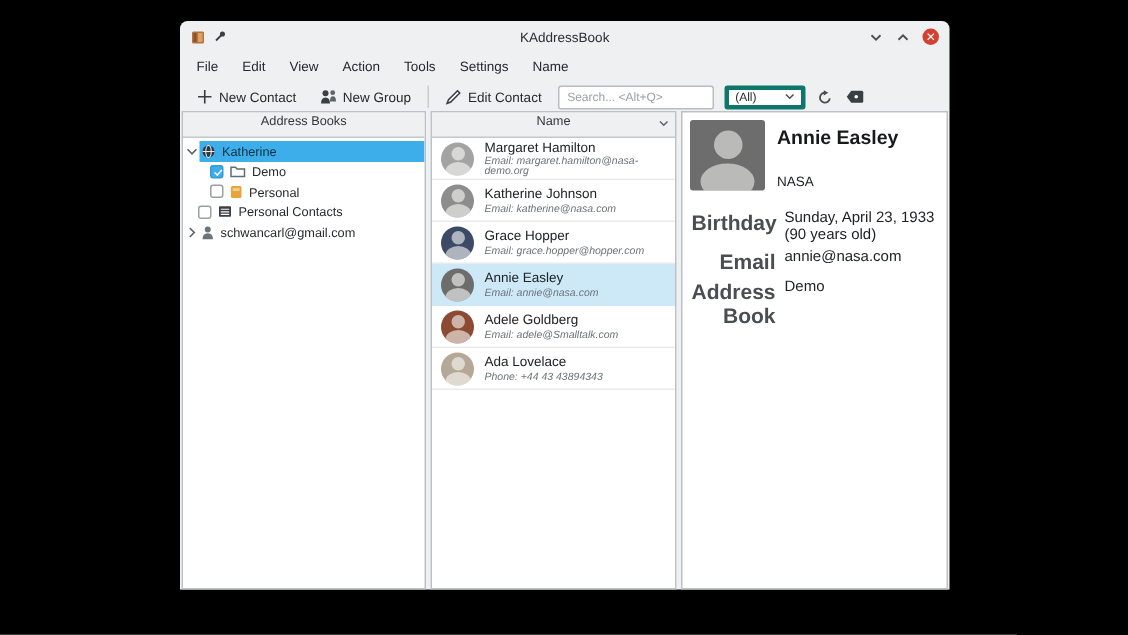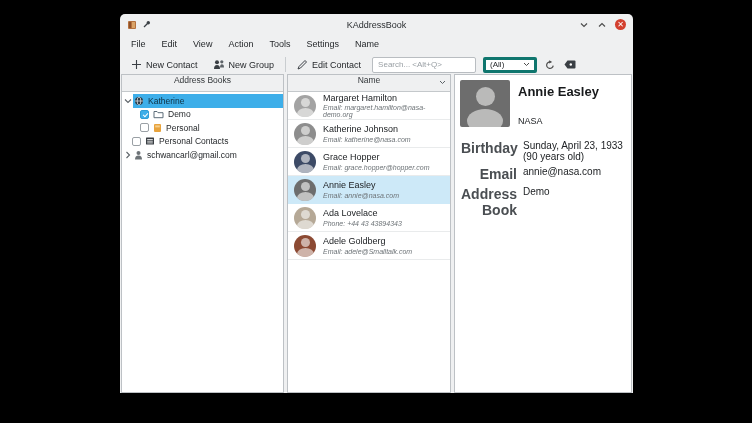--- a/index.html
+++ b/index.html
@@ -309,32 +309,32 @@
 
       <div class="contact-row selected">
         <div class="avatar" style="background: rgb(109, 109, 109);"></div>
         <div>
           <div class="contact-name">Annie Easley</div>
           <div class="contact-detail">Email: annie@nasa.com</div>
         </div>
       </div>
 
       <div class="contact-row">
+        <div class="avatar" style="background: rgb(140, 74, 51);"></div>
+        <div>
+          <div class="contact-name">Adele Goldberg</div>
+          <div class="contact-detail">Email: adele@Smalltalk.com</div>
+        </div>
+      </div>
+
+      <div class="contact-row">
         <div class="avatar" style="background: rgb(181, 168, 150);"></div>
         <div>
           <div class="contact-name">Ada Lovelace</div>
           <div class="contact-detail">Phone: +44 43 43894343</div>
-        </div>
-      </div>
-
-      <div class="contact-row">
-        <div class="avatar" style="background: rgb(140, 74, 51);"></div>
-        <div>
-          <div class="contact-name">Adele Goldberg</div>
-          <div class="contact-detail">Email: adele@Smalltalk.com</div>
         </div>
       </div>
 
     </div>
 
     <div class="panel panel-right">
       <div class="details">
         <div class="detail-photo" style="background: rgb(109, 109, 109);"></div>
         <div class="detail-name">Annie Easley</div>
         <div class="detail-org">NASA</div>

